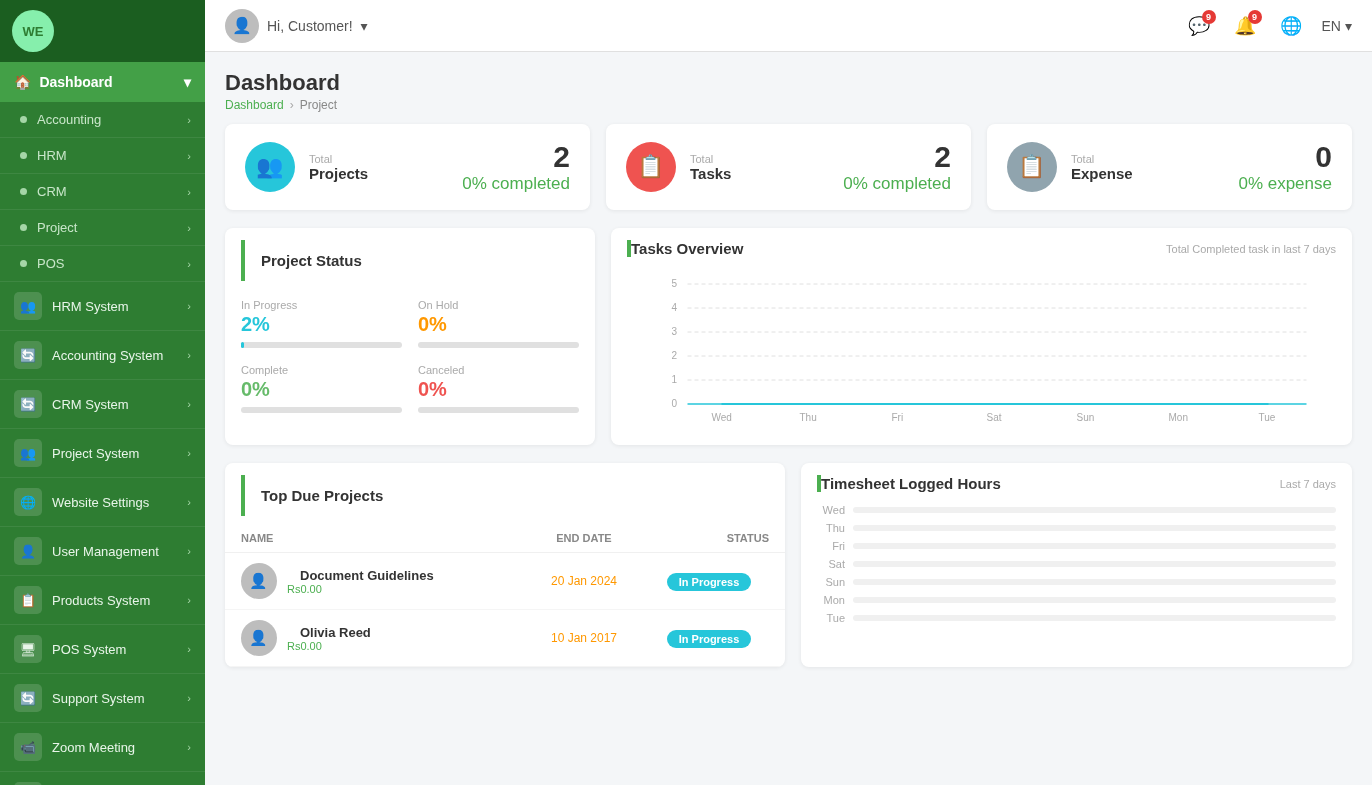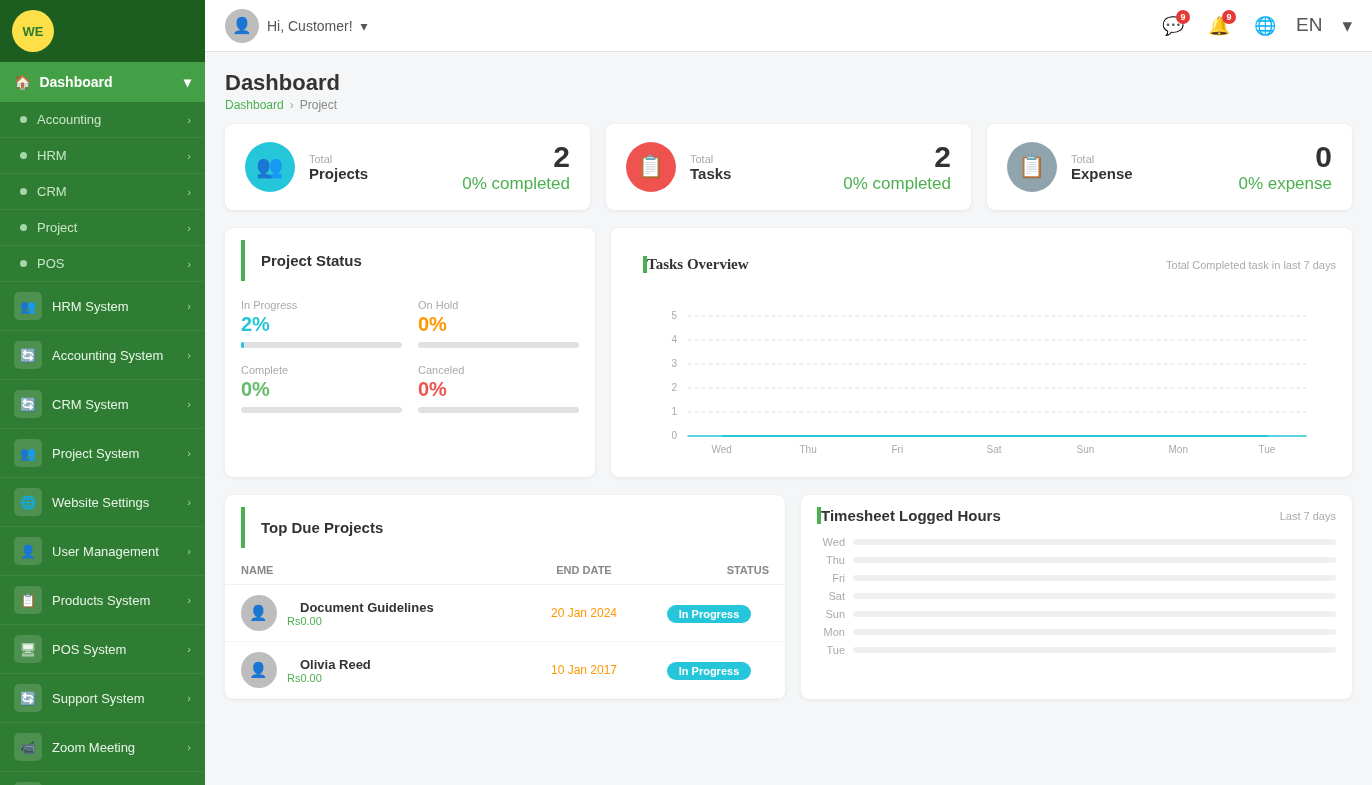--- a/index.html
+++ b/index.html
@@ -18,21 +18,21 @@
     }
     .sidebar-logo {
       background: #1b5e20;
       padding: 10px 12px;
       display: flex;
       align-items: center;
       gap: 8px;
     }
     .logo-circle {
       width: 42px; height: 42px;
-      background: #fde047;
+      background: #86efac;
       border-radius: 50%;
       display: flex; align-items: center; justify-content: center;
       font-weight: 900; font-size: 13px; color: #2e7d32;
       flex-shrink: 0;
     }
     .logo-text { font-size: 16px; font-weight: 800; line-height: 1.1; }
     .logo-text span { color: #ffeb3b; }
     .logo-sub { font-size: 9px; color: #a5d6a7; font-style: italic; }
 
     .sidebar-dashboard {
@@ -97,21 +97,21 @@
       display: flex; align-items: center; justify-content: center;
       font-size: 18px; color: #555;
     }
     .badge {
       position: absolute; top: 0; right: 0;
       background: #e53935; color: #fff;
       font-size: 9px; font-weight: 700;
       width: 14px; height: 14px; border-radius: 50%;
       display: flex; align-items: center; justify-content: center;
     }
-    .header-lang { font-size: 19px; color: #555; display: flex; align-items: flex-start; gap: 20px; cursor: pointer; }
+    .header-lang { font-size: 14px; color: #555; display: flex; align-items: flex-start; gap: 4px; cursor: pointer; }
 
     
     .content { flex: 1; overflow-y: auto; padding: 18px 20px; }
 
     .breadcrumb-area { margin-bottom: 12px; }
     .page-title { font-size: 22px; font-weight: 700; color: #333; }
     .breadcrumb { font-size: 12px; color: #888; display: flex; gap: 6px; align-items: center; margin-top: 2px; }
     .breadcrumb-sep { color: #aaa; }
 
     
@@ -459,21 +459,21 @@
             <div class="status-item-value" style="color:#ef5350;">0%</div>
             <div class="progress-bar">
               <div class="progress-fill" style="width:0%;background:#ef5350;"></div>
             </div>
           </div>
         </div>
       </div>
 
       <div class="card tasks-overview-card">
         <div style="display:flex;justify-content:space-between;align-items:center;padding:12px 16px 4px;">
-          <div class="card-header" style="margin:16px;padding:0;font-family:Liberation Serif, serif;">Tasks Overview</div>
+          <div class="card-header" style="margin:0;padding:0;">Tasks Overview</div>
           <div class="chart-note" style="padding:0;">Total Completed task in last 7 days</div>
         </div>
         <div class="tasks-chart-area">
           <svg class="svg-chart" height="160" viewBox="0 0 660 160">
 
             <text x="20" y="18" font-size="10" fill="#aaa">5</text>
             <text x="20" y="42" font-size="10" fill="#aaa">4</text>
             <text x="20" y="66" font-size="10" fill="#aaa">3</text>
             <text x="20" y="90" font-size="10" fill="#aaa">2</text>
             <text x="20" y="114" font-size="10" fill="#aaa">1</text>

